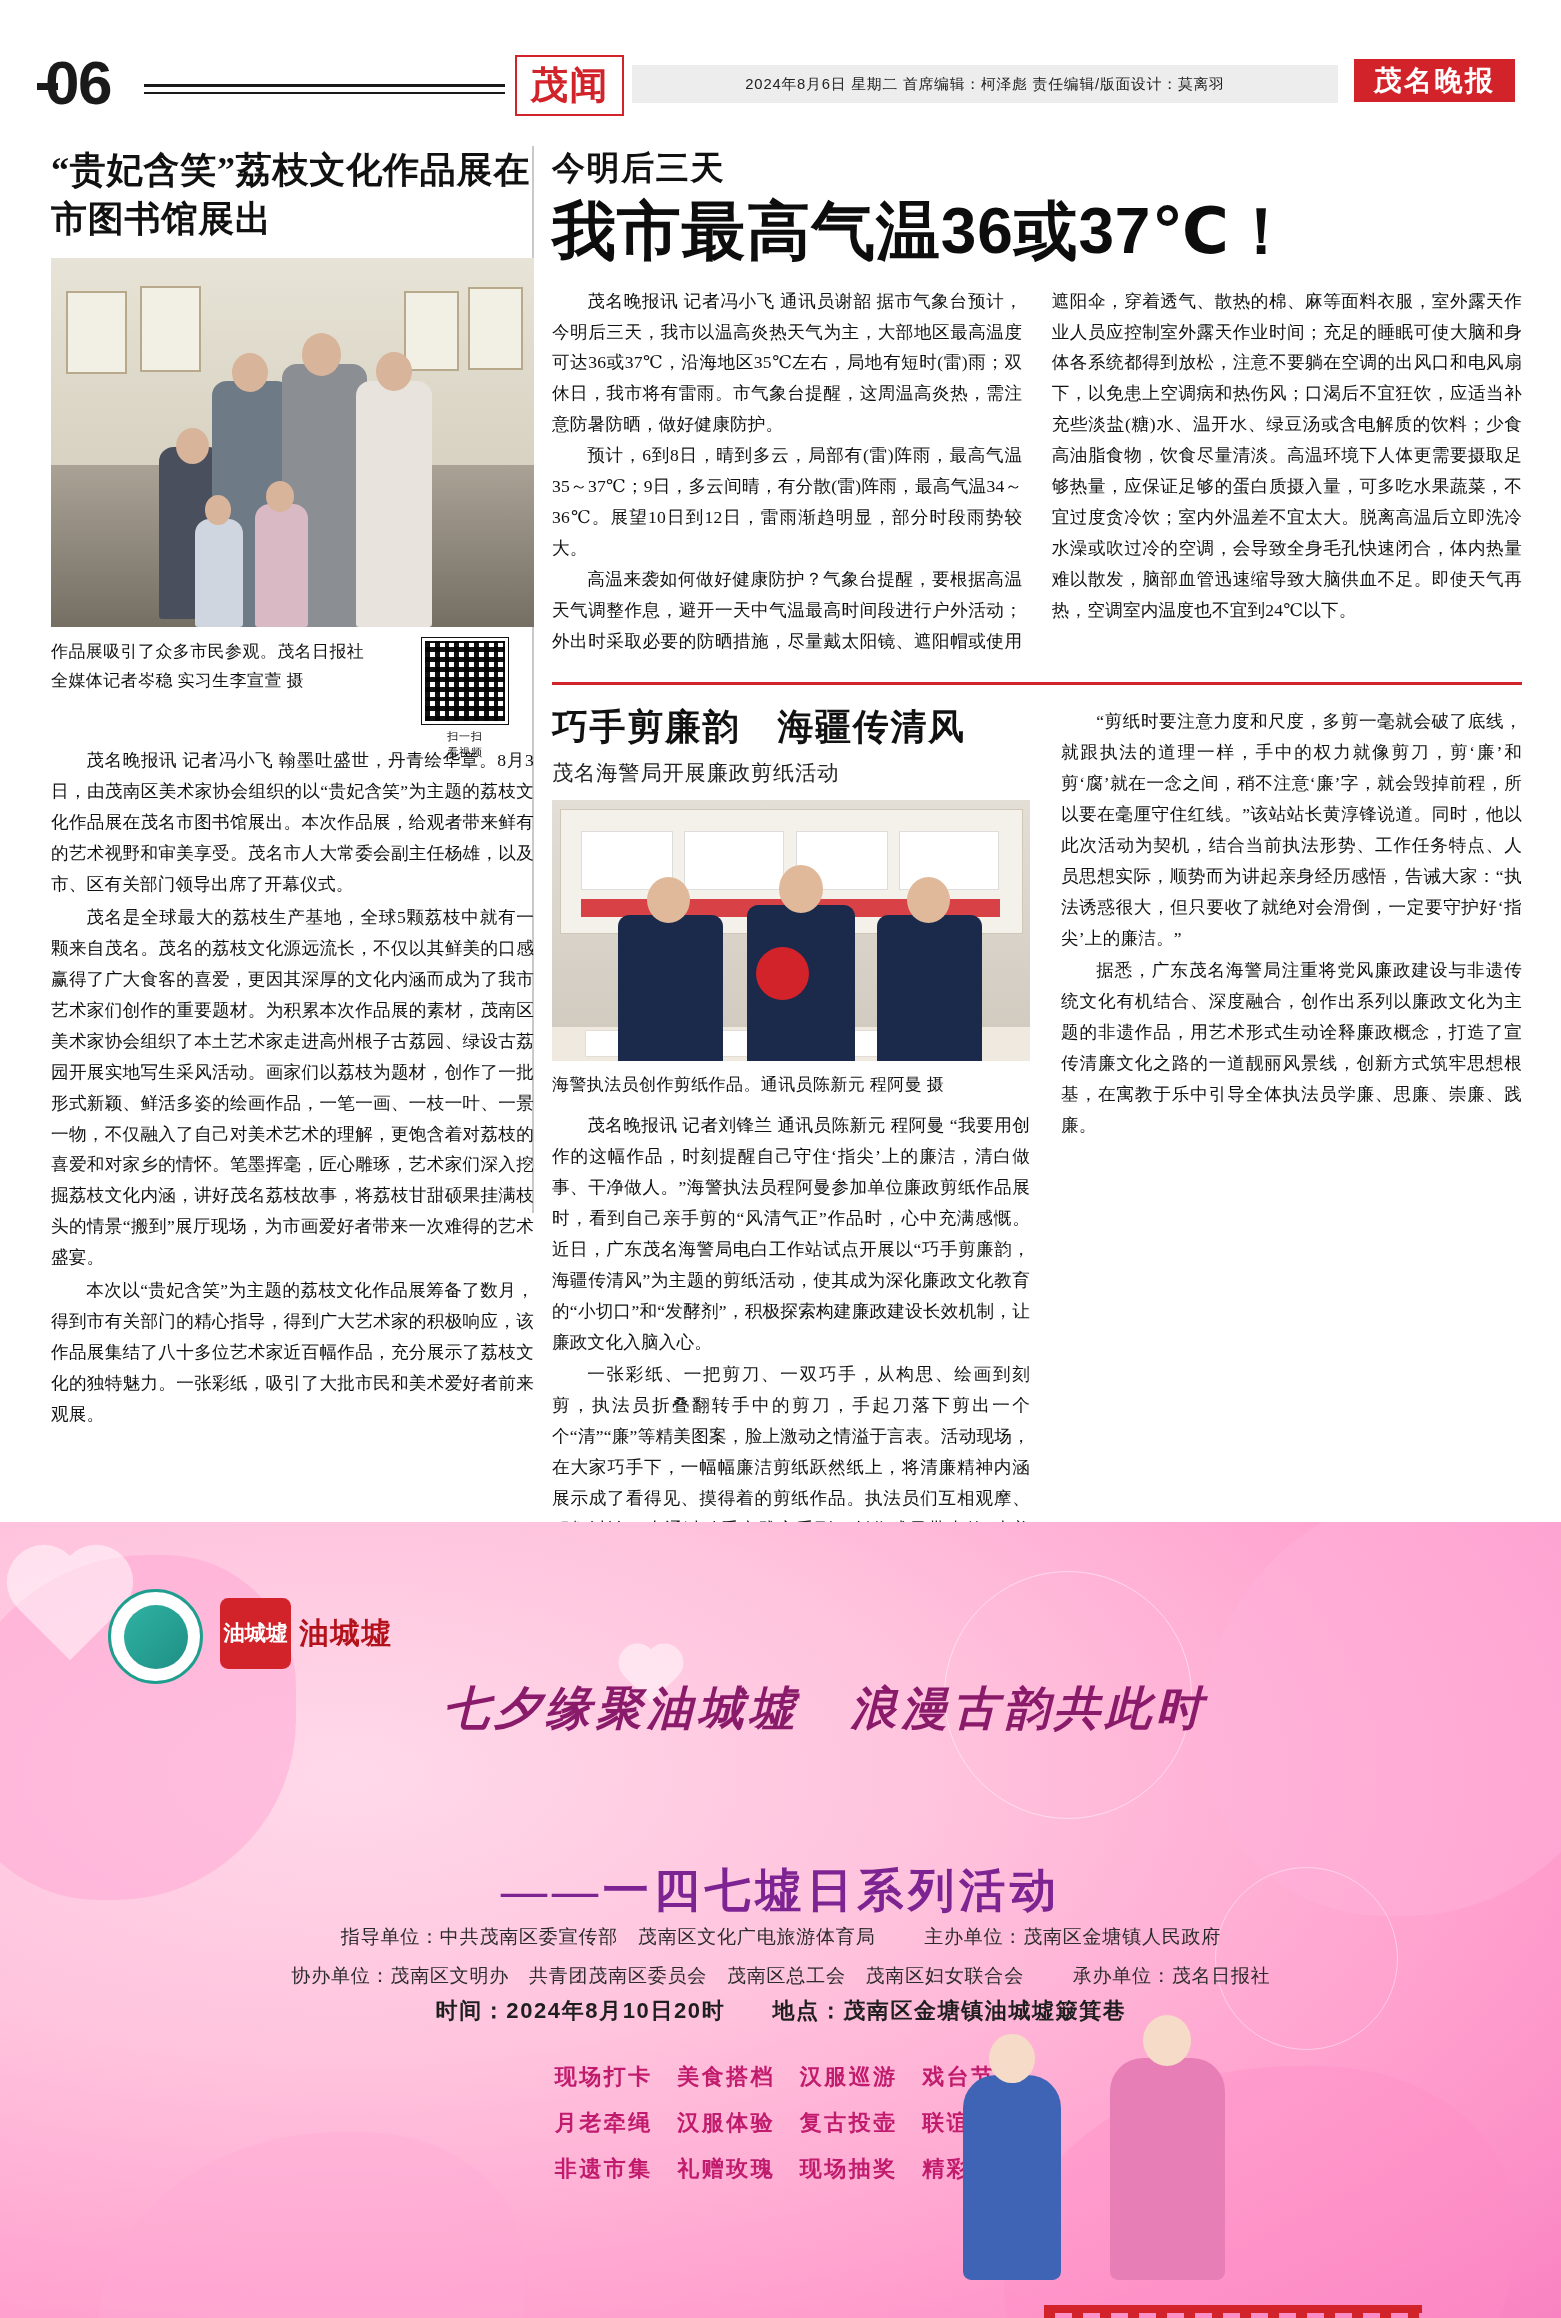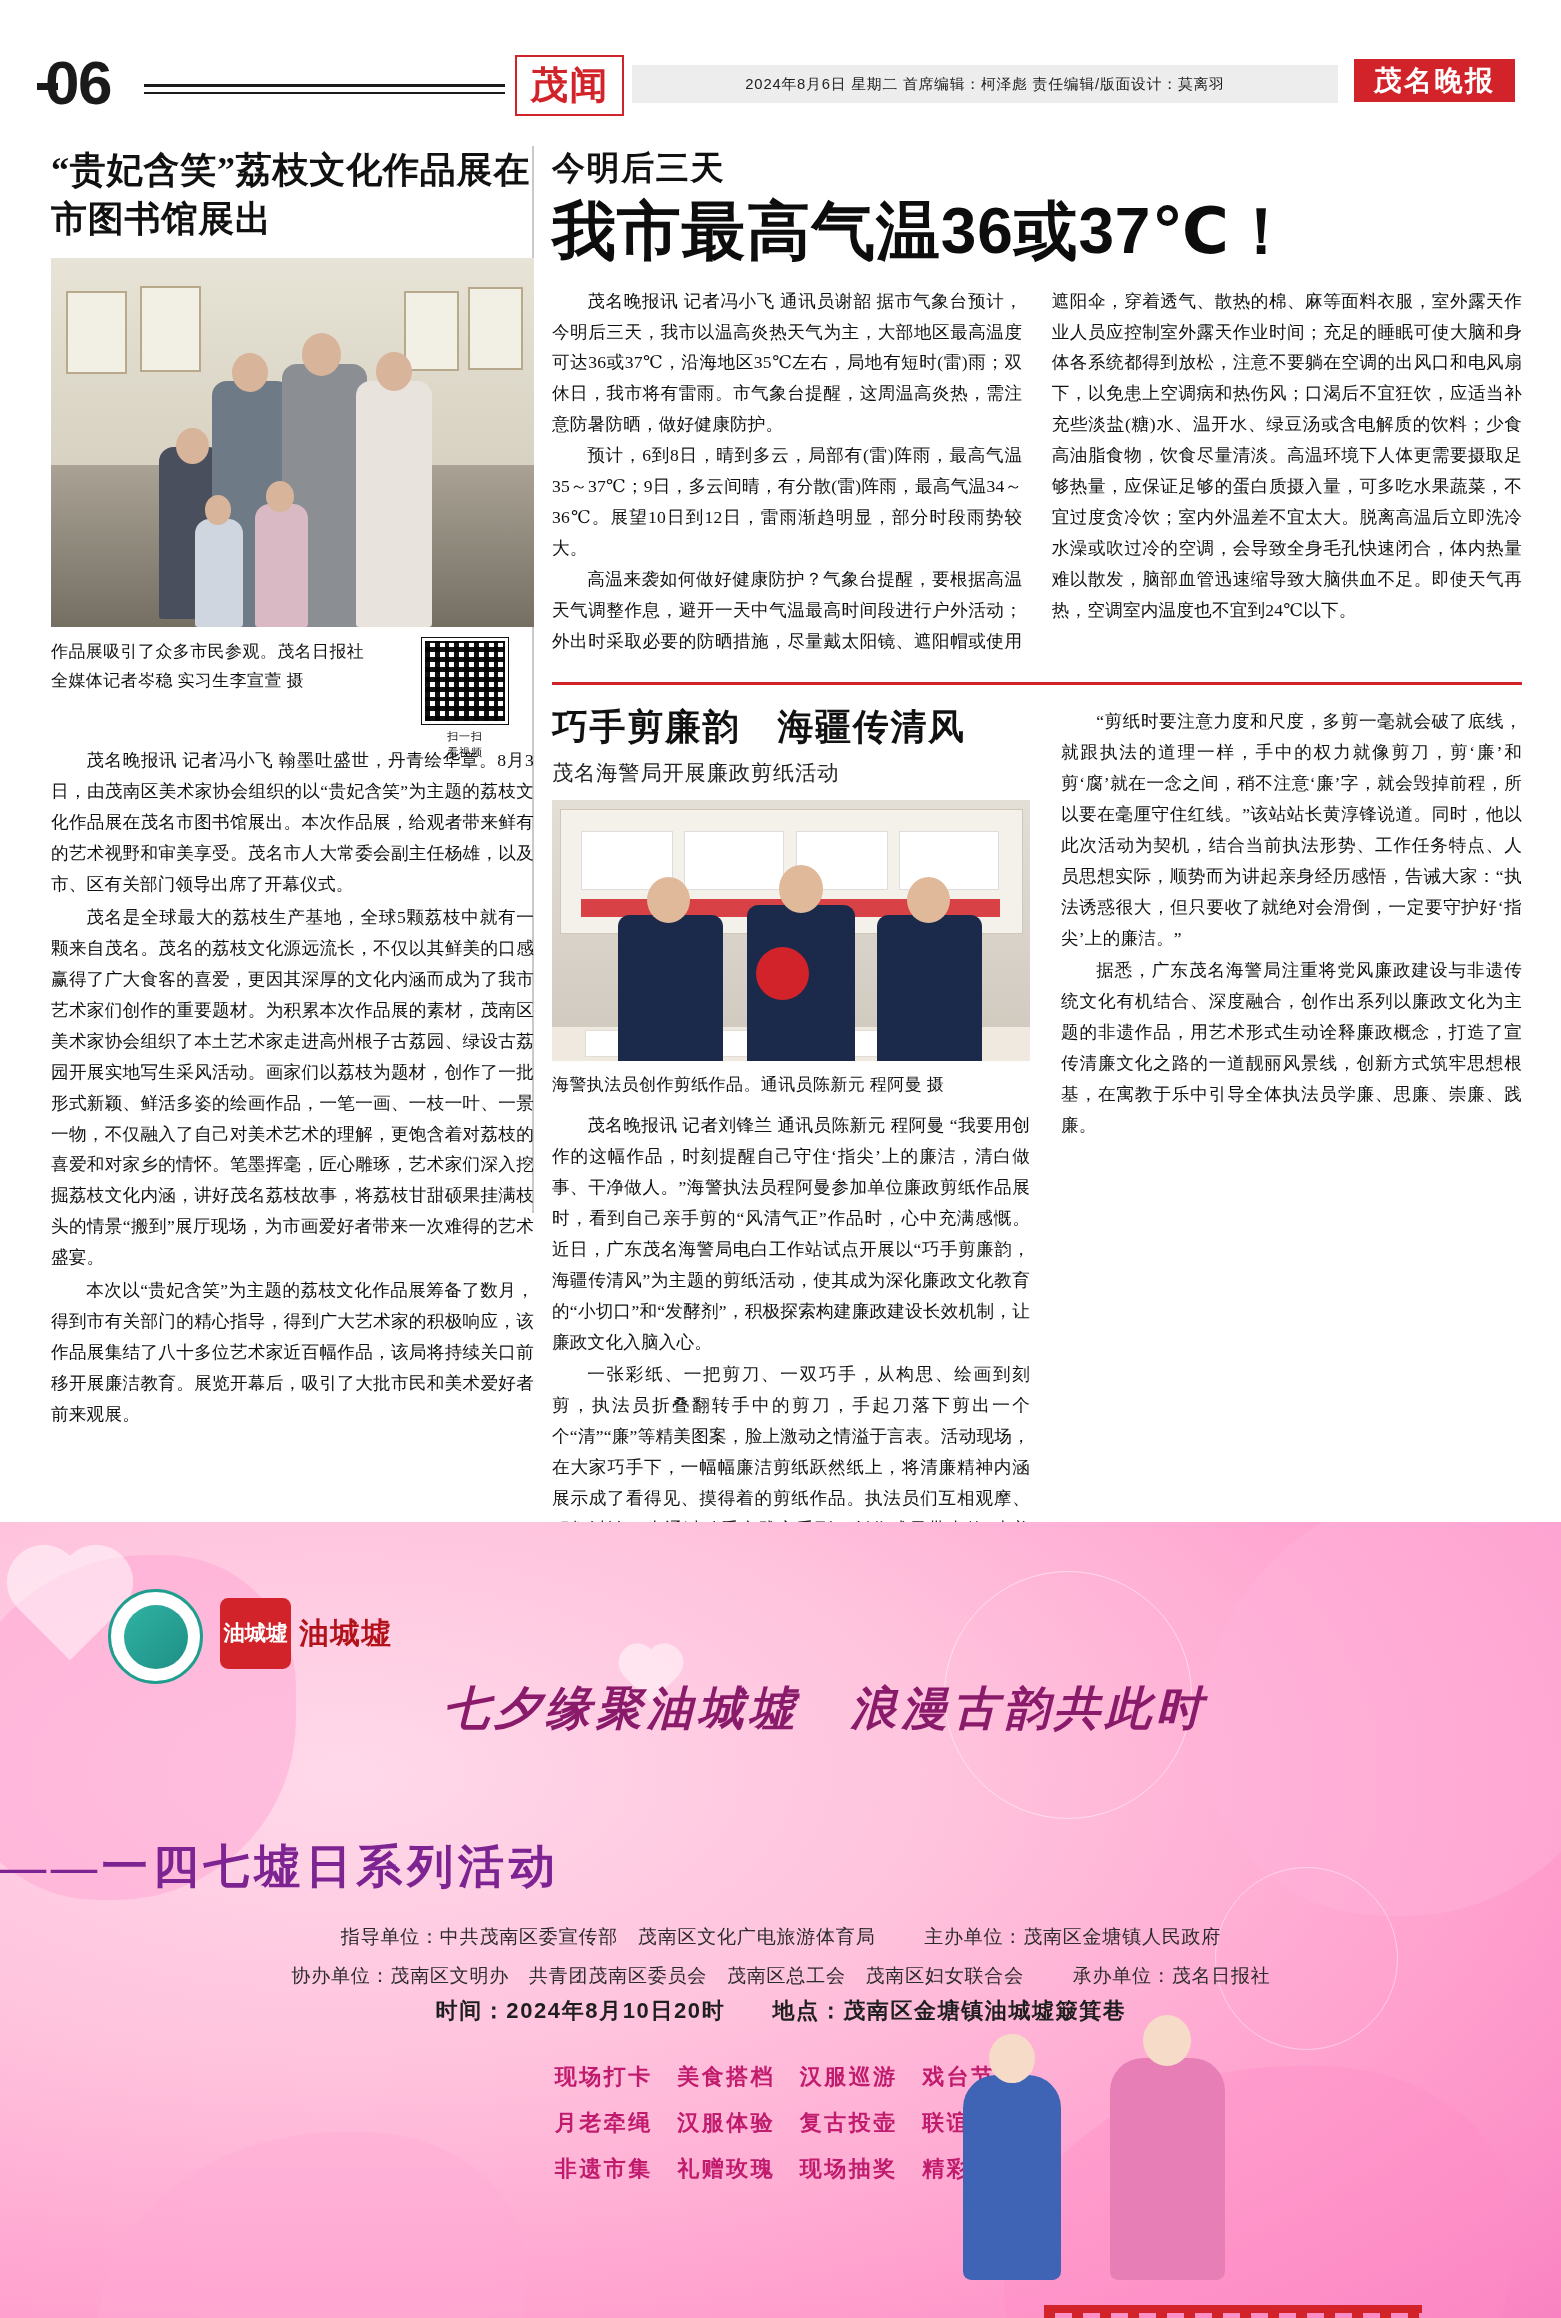--- a/index.html
+++ b/index.html
@@ -209,21 +209,21 @@
   }
   .ad-title{
     position:absolute;left:0;top:223px;width:1562px;text-align:center;
     font-size:89px;font-weight:bold;letter-spacing:3.3px;
     background:linear-gradient(180deg,#a3279a,#6d1f8c);
     -webkit-background-clip:text;background-clip:text;color:#7d2392;
     font-family:"Liberation Sans","DejaVu Sans",sans-serif;
     text-shadow:2.5px 2.5px 0 #ffffff;
   }
   .ad-sub{
-    position:absolute;left:0;top:314px;width:1562px;text-align:left;
+    position:absolute;left:0;top:338px;width:1562px;text-align:center;
     font-size:46px;font-weight:bold;color:#7d2392;letter-spacing:4.9px;
   }
   .ad-units{
     position:absolute;left:0;top:396px;width:1562px;text-align:center;
     font-size:19px;color:#2b2b2b;line-height:2.05;letter-spacing:0.8px;
     font-family:"Liberation Sans","DejaVu Sans",sans-serif;
   }
   .ad-units .row span{margin:0 21.3px;}
   .ad-time{
     position:absolute;left:0;top:474px;width:1562px;text-align:center;
@@ -296,21 +296,21 @@
     <div class="caption">作品展吸引了众多市民参观。茂名日报社全媒体记者岑稳 实习生李宣萱 摄</div>
     <div class="qr-wrap">
       <div class="qr"></div>
       <div class="qr-text" style="white-space:pre-line;">扫一扫
 看视频</div>
     </div>
   </div>
 
   <p class="body-text">茂名晚报讯 记者冯小飞 翰墨吐盛世，丹青绘华章。8月3日，由茂南区美术家协会组织的以“贵妃含笑”为主题的荔枝文化作品展在茂名市图书馆展出。本次作品展，给观者带来鲜有的艺术视野和审美享受。茂名市人大常委会副主任杨雄，以及市、区有关部门领导出席了开幕仪式。</p>
   <p class="body-text">茂名是全球最大的荔枝生产基地，全球5颗荔枝中就有一颗来自茂名。茂名的荔枝文化源远流长，不仅以其鲜美的口感赢得了广大食客的喜爱，更因其深厚的文化内涵而成为了我市艺术家们创作的重要题材。为积累本次作品展的素材，茂南区美术家协会组织了本土艺术家走进高州根子古荔园、绿设古荔园开展实地写生采风活动。画家们以荔枝为题材，创作了一批形式新颖、鲜活多姿的绘画作品，一笔一画、一枝一叶、一景一物，不仅融入了自己对美术艺术的理解，更饱含着对荔枝的喜爱和对家乡的情怀。笔墨挥毫，匠心雕琢，艺术家们深入挖掘荔枝文化内涵，讲好茂名荔枝故事，将荔枝甘甜硕果挂满枝头的情景“搬到”展厅现场，为市画爱好者带来一次难得的艺术盛宴。</p>
-  <p class="body-text">本次以“贵妃含笑”为主题的荔枝文化作品展筹备了数月，得到市有关部门的精心指导，得到广大艺术家的积极响应，该作品展集结了八十多位艺术家近百幅作品，该局将持续关口前移开展廉洁教育。展览开幕后，吸引了大批市民和美术爱好者前来观展。</p>
+  <p class="body-text">本次以“贵妃含笑”为主题的荔枝文化作品展筹备了数月，得到市有关部门的精心指导，得到广大艺术家的积极响应，该作品展集结了八十多位艺术家近百幅作品，充分展示了荔枝文化的独特魅力。一张彩纸，吸引了大批市民和美术爱好者前来观展。</p>
 </div>
 
 <div style="position:absolute;left:552px;top:146px;width:970px;">
 
   <div class="kicker">今明后三天</div>
   <div class="headline-big">我市最高气温36或37℃！</div>
 
   <div class="two-col">
     <p class="body-text">茂名晚报讯 记者冯小飞 通讯员谢韶 据市气象台预计，今明后三天，我市以温高炎热天气为主，大部地区最高温度可达36或37℃，沿海地区35℃左右，局地有短时(雷)雨；双休日，我市将有雷雨。市气象台提醒，这周温高炎热，需注意防暑防晒，做好健康防护。</p>
     <p class="body-text">预计，6到8日，晴到多云，局部有(雷)阵雨，最高气温35～37℃；9日，多云间晴，有分散(雷)阵雨，最高气温34～36℃。展望10日到12日，雷雨渐趋明显，部分时段雨势较大。</p>

